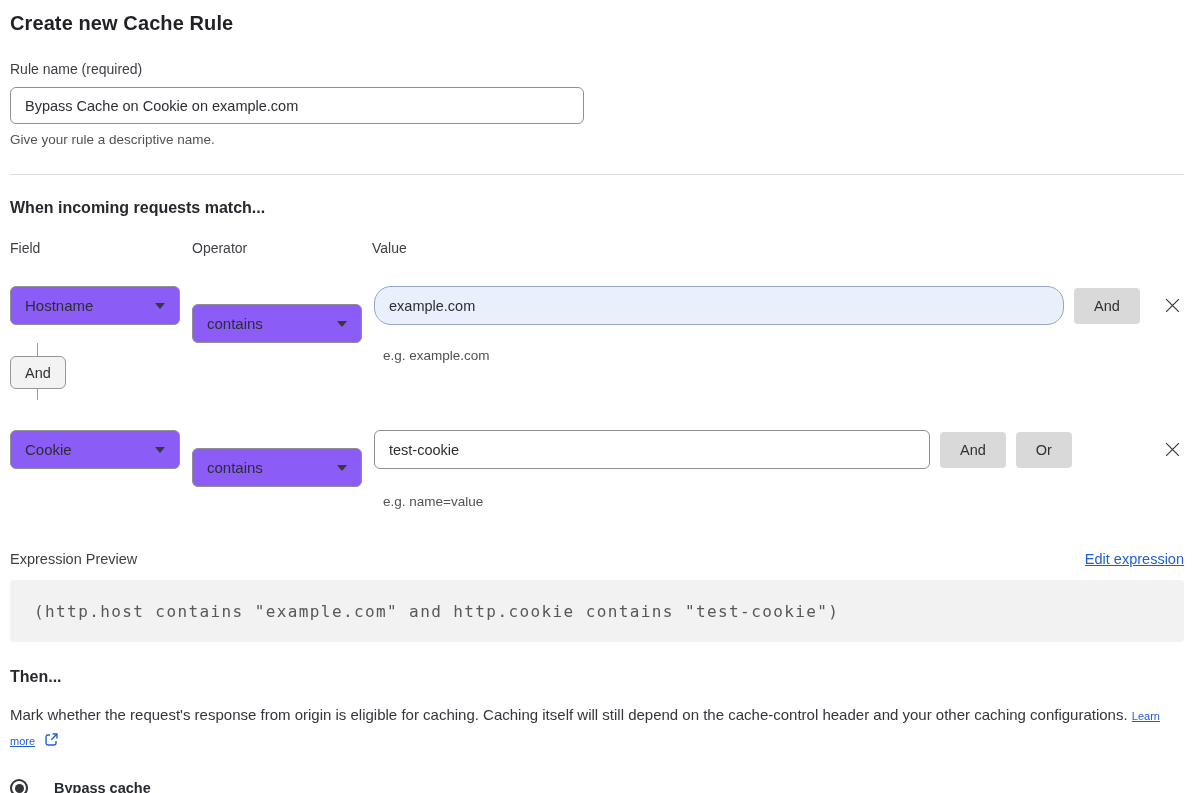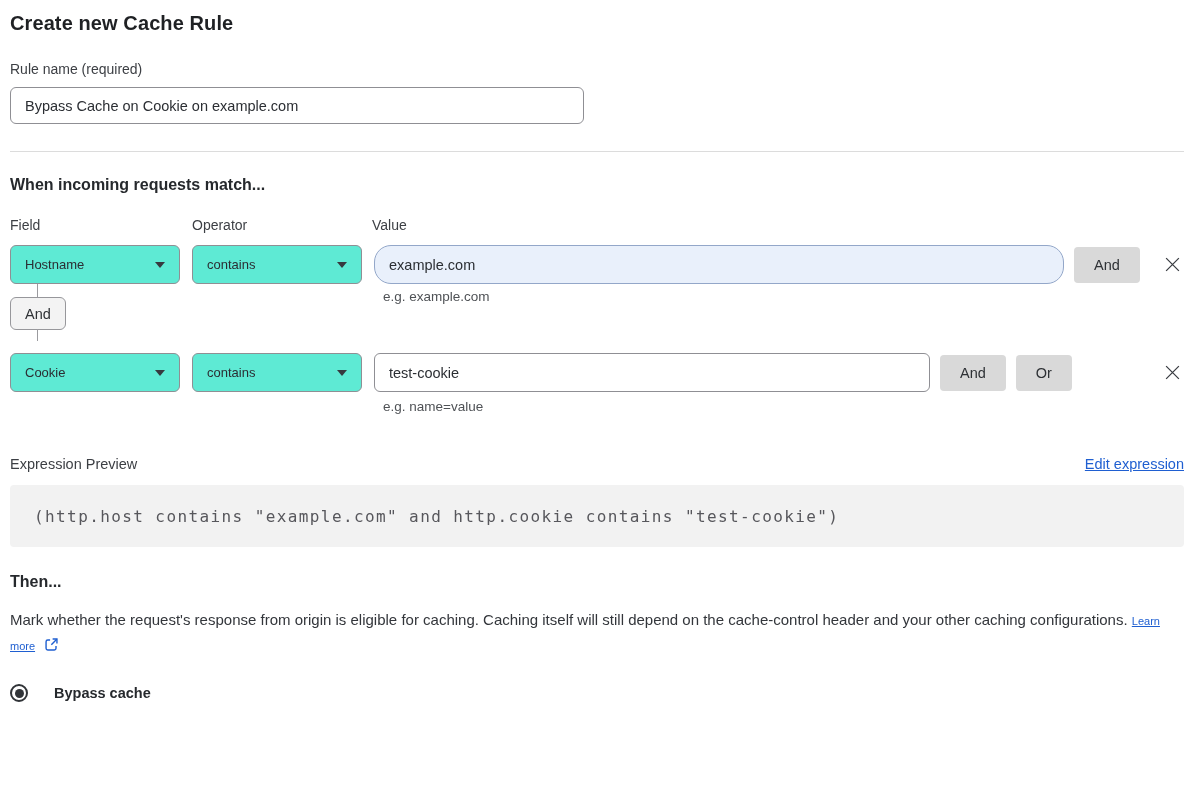--- a/index.html
+++ b/index.html
@@ -67,31 +67,31 @@
   .condition-row {
     display: flex;
     align-items: center;
     margin-top: 12px;
   }
   .select {
     width: 170px;
     height: 39px;
     border: 1px solid #8f8f94;
     border-radius: 6px;
-    background: #5eead4;
+    background: #8b5cf6;
     display: flex;
     align-items: center;
     justify-content: space-between;
     padding: 0 14px;
-    font-size: 13px;
+    font-size: 15px;
     color: #2b2e33;
     cursor: pointer;
     flex: none;
   }
-  .select + .select { margin-left: 12px; }
+  .select + .select { margin-left: 12px; margin-top: 36px; }
   .chevron {
     width: 0; height: 0;
     border-left: 5px solid transparent;
     border-right: 5px solid transparent;
     border-top: 6px solid #36393f;
     flex: none;
     margin-left: 8px;
   }
   .value-input {
     height: 39px;
@@ -253,20 +253,21 @@
 </style>
 </head>
 <body>
 
 <div class="page">
 
   <h1 class="page-title">Create new Cache Rule</h1>
 
   <div class="field-label">Rule name (required)</div>
   <input class="text-input" type="text" value="Bypass Cache on Cookie on example.com" style="">
+  <div class="help-text">Give your rule a descriptive name.</div>
 
   <hr class="divider">
 
   <h2 class="section-heading">When incoming requests match...</h2>
 
   <div class="col-labels">
     <div class="lbl-field">Field</div>
     <div class="lbl-operator">Operator</div>
     <div class="lbl-value">Value</div>
   </div>

